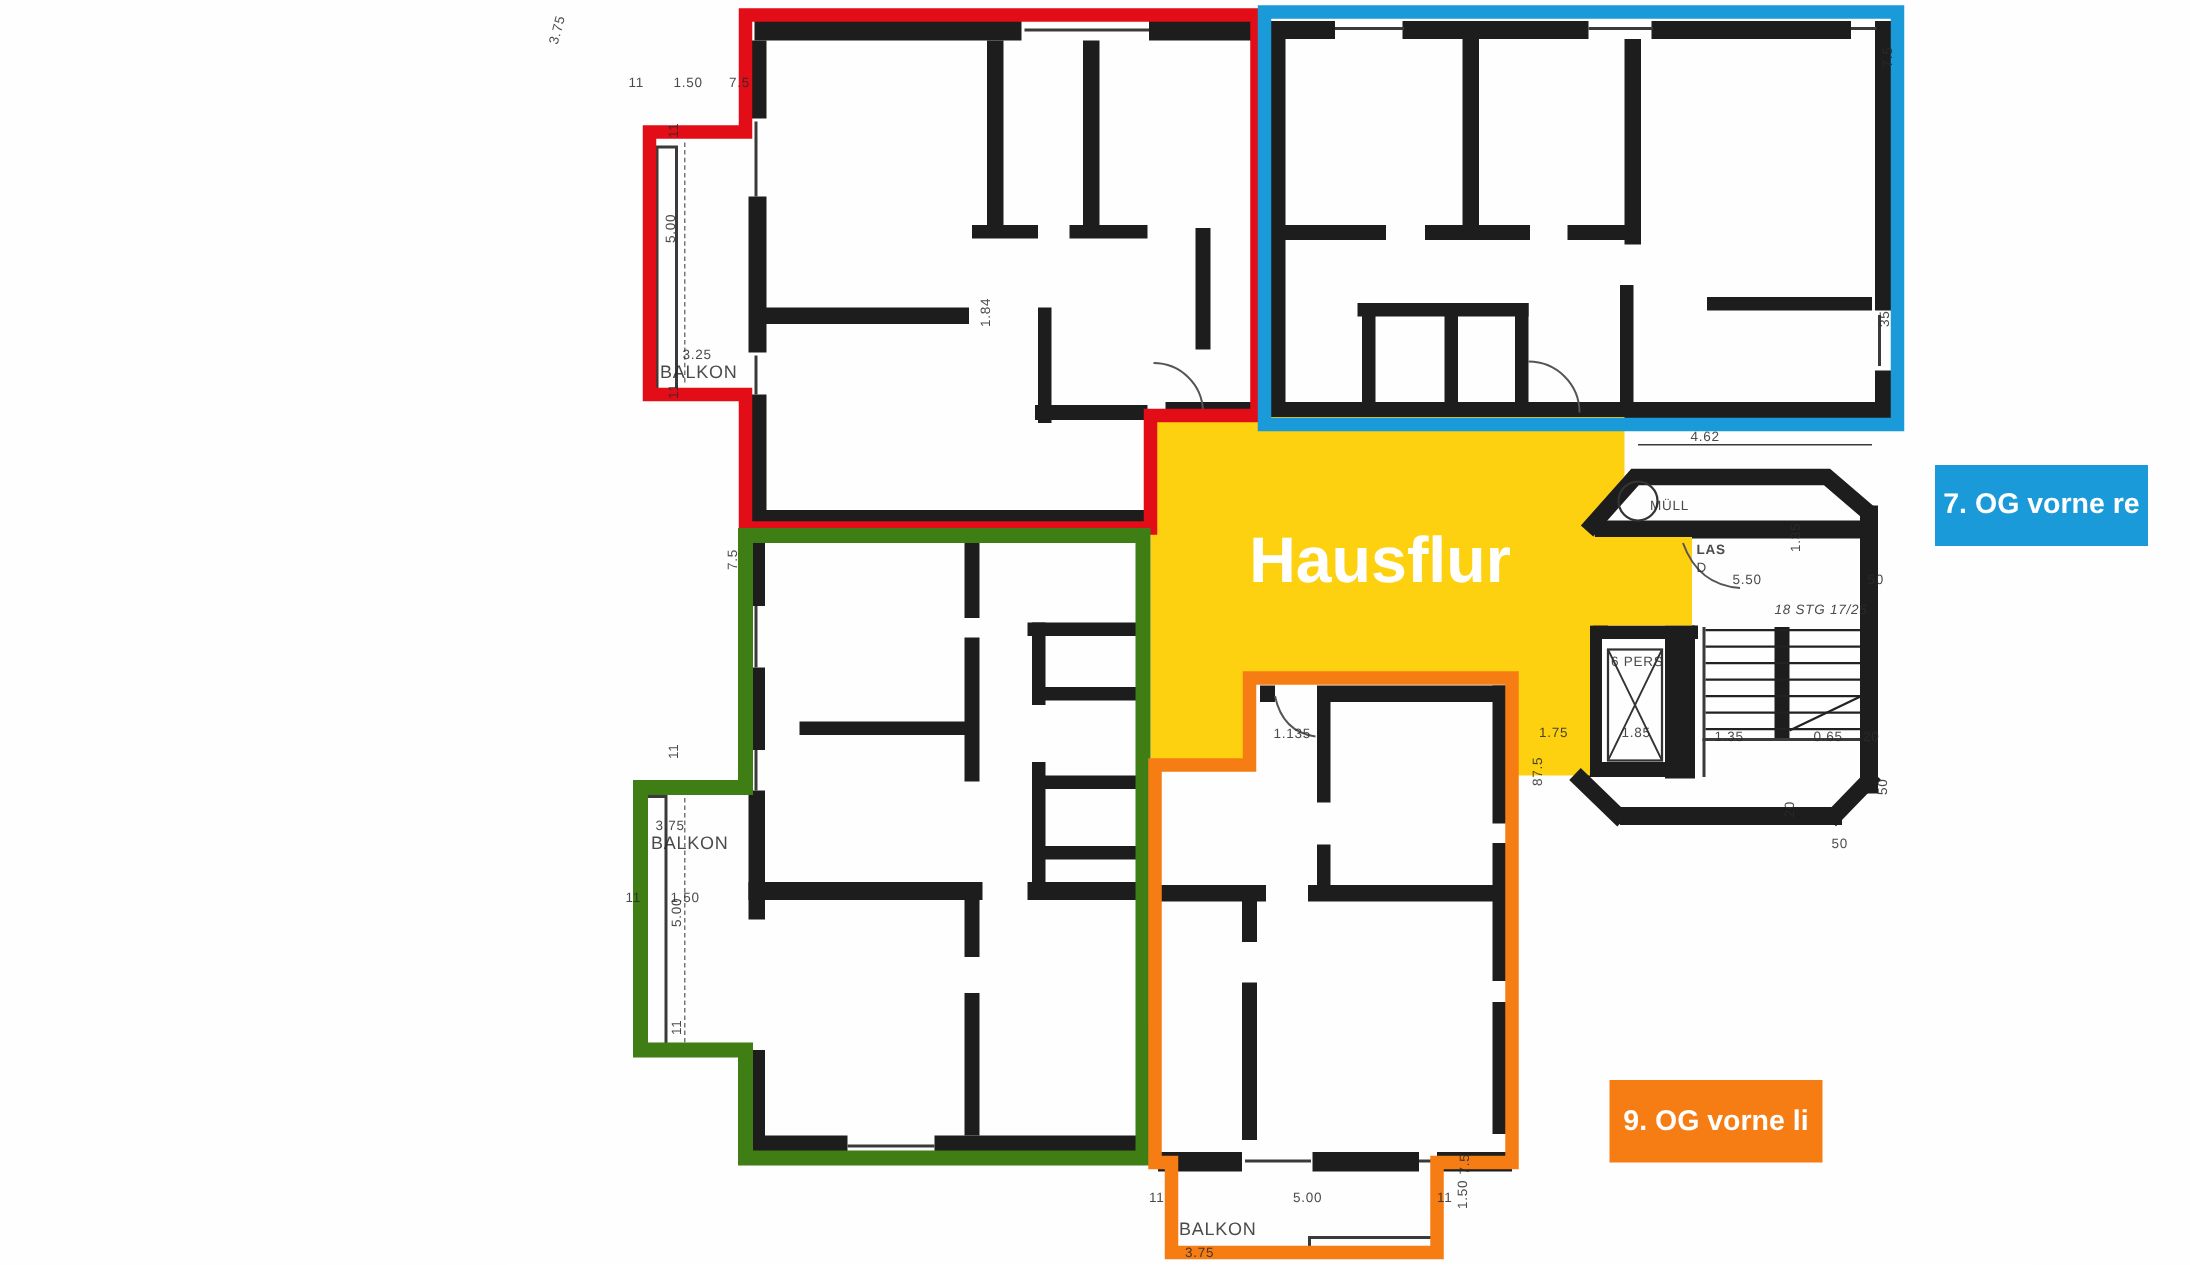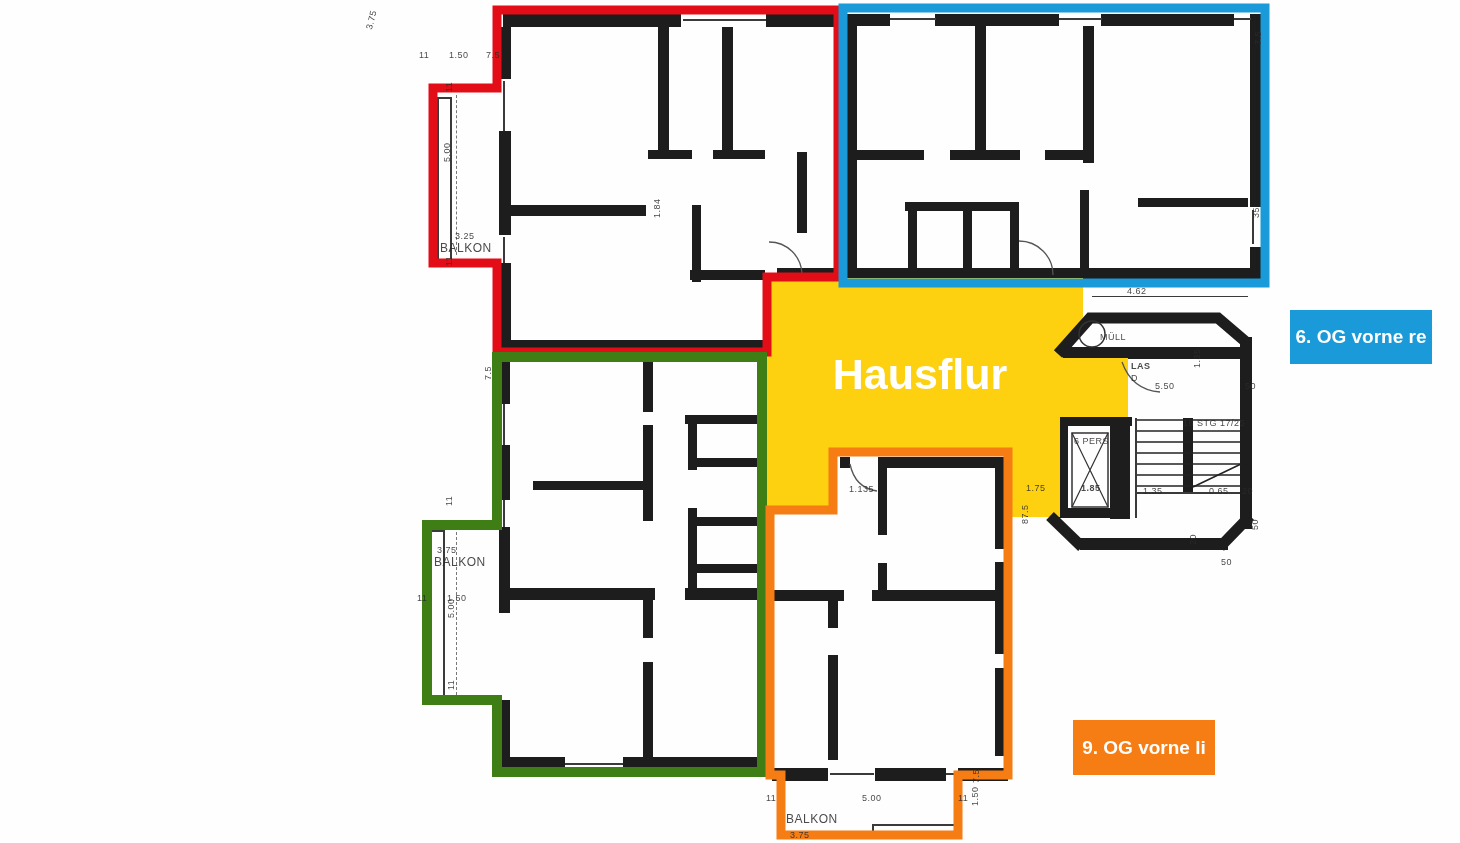--- a/index.html
+++ b/index.html
@@ -188,34 +188,34 @@
       <span class="dim" style="left: 1020px; top: 524px; transform: rotate(-90deg);">87.5</span>
       <span class="dim" style="left: 1026px; top: 483px;">1.75</span>
       <span class="dim" style="left: 849px; top: 484px;">1.135</span>
       <span class="dim" style="left: 1127px; top: 286px;">4.62</span>
       <span class="dim" style="left: 1100px; top: 332px;">MÜLL</span>
       <span class="dim" style="left: 1131px; top: 361px; font-weight: bold;">LAS</span>
       <span class="dim" style="left: 1131px; top: 373px;">D</span>
       <span class="dim" style="left: 1155px; top: 381px;">5.50</span>
       <span class="dim" style="left: 1192px; top: 368px; transform: rotate(-90deg);">1.35</span>
       <span class="dim" style="left: 1245px; top: 381px;">50</span>
-      <span class="dim" style="left: 1183px; top: 418px;">18 STG 17/25</span>
+      <span class="dim" style="left: 1183px; top: 401px; font-style: italic;">18 STG 17/25</span>
       <span class="dim" style="left: 1074px; top: 436px;">6 PERS</span>
-      <span class="dim" style="left: 1081px; top: 483px; font-weight: bold;">1.85</span>
+      <span class="dim" style="left: 1081px; top: 483px;">1.85</span>
       <span class="dim" style="left: 1143px; top: 486px;">1.35</span>
       <span class="dim" style="left: 1209px; top: 486px;">0.65</span>
       <span class="dim" style="left: 1242px; top: 486px;">20</span>
       <span class="dim" style="left: 1188px; top: 545px; transform: rotate(-90deg);">20</span>
       <span class="dim" style="left: 1221px; top: 557px;">50</span>
       <span class="dim" style="left: 1250px; top: 530px; transform: rotate(-90deg);">50</span>
       <span class="dim" style="left: 1251px; top: 218px; transform: rotate(-90deg);">35</span>
       <span class="dim" style="left: 1253px; top: 45px; transform: rotate(-90deg);">7.5</span>
     </div>
 
 
 
-  <div class="apt-label" style="left:1290px;top:310px;width:142px;height:54px;background:var(--c-blue);">6. OG vorne re</div>
+  <div class="apt-label" style="left:1290px;top:310px;width:142px;height:54px;background:var(--c-blue);">7. OG vorne re</div>
 
 
   <div class="apt-label" style="left:1073px;top:720px;width:142px;height:55px;background:var(--c-orange);">9. OG vorne li</div>
 
   <div class="hausflur-label" style="left:780px;top:350px;text-align:center;">Hausflur</div>
 </div>
 
 </body></html>

